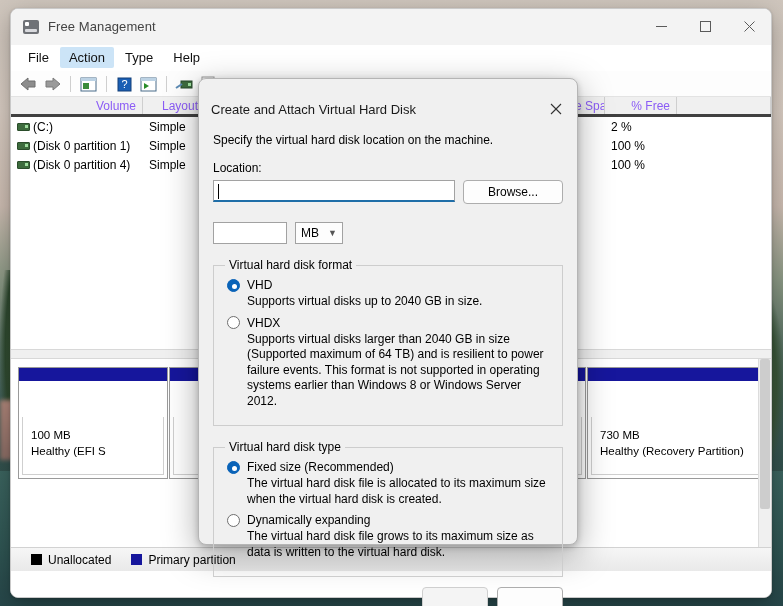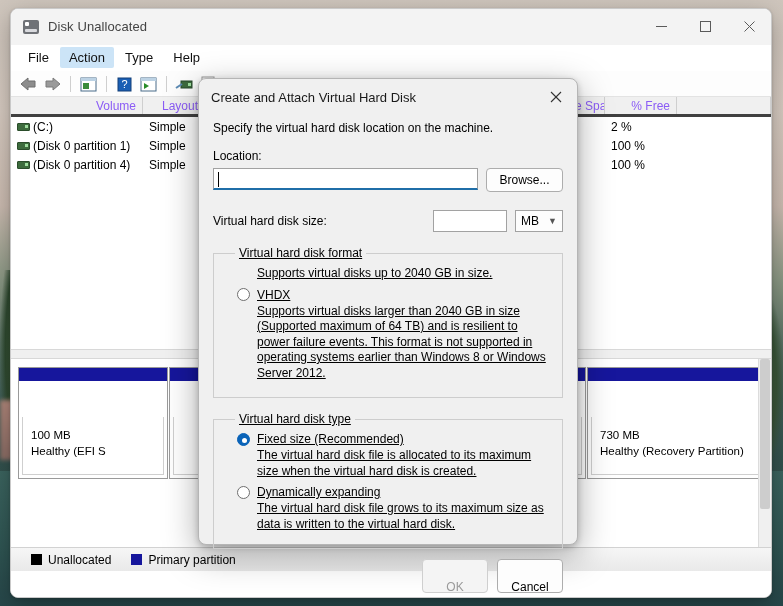--- a/index.html
+++ b/index.html
@@ -152,54 +152,53 @@
 
   
   .dialog {
     position:absolute; left:198px; top:78px; width:380px; height:467px;
     background:#f0f0f0; border:1px solid #b5b5b5; border-radius:8px;
     box-shadow:0 10px 34px rgba(0,0,0,.34), 0 2px 6px rgba(0,0,0,.20);
     display:flex; flex-direction:column;
   }
   .dlg-title {
     height:28px; display:flex; align-items:center; padding:0 6px 0 12px; flex:none;
-    margin-top:4px;
+    margin-top:16px;
   }
   .dlg-title-text{ font-size:13px; color:#1a1a1a; }
   .dlg-close { margin-left:auto; width:30px; height:24px; display:flex; align-items:center; justify-content:center; color:#333; border-radius:4px;}
   .dlg-body { padding:4px 14px 0 14px; flex:1; }
   .dlg-desc { font-size:12px; color:#000; margin:6px 0 14px 0; }
   .fld-label { font-size:12px; color:#000; margin-bottom:5px; }
   .loc-row { display:flex; align-items:flex-start; gap:8px; }
   .loc-input {
     flex:1; height:22px; background:#fff; border:1px solid #a2a2a2;
     border-bottom:2px solid #1f6ea8; position:relative;
   }
   .caret {
     position:absolute; left:4px; top:3px; width:1px; height:15px; background:#000;
   }
   .btn {
     font-size:12px; color:#000; background:#fdfdfd; border:1px solid #adadad;
     border-radius:4px; height:24px; padding:16px 12px; line-height:22px; text-align:center;
   }
-  .btn.browse { width:77px; padding:0; }
+  .btn.browse { width:100px; padding:0; }
   .size-row { display:flex; align-items:center; margin-top:18px; }
   .size-label { font-size:12px; color:#000; flex:1; }
   .size-input { width:74px; height:22px; background:#fff; border:1px solid #a2a2a2; }
   .unit-select {
     width:48px; height:22px; margin-left:8px; background:#fdfdfd; border:1px solid #a2a2a2;
     display:flex; align-items:center; justify-content:space-between; padding:0 5px;
     font-size:12px; color:#000;
   }
   .chev { font-size:9px; color:#555; }
 
   fieldset.group {
-    margin:14px 0 0 0; padding:4px 10px 10px 21px; border:1px solid #cdcdcd;
+    margin:14px 0 0 0; padding:4px 10px 10px 11px; border:1px solid #cdcdcd;
     background:transparent;
-    text-decoration:underline;
   }
   fieldset.group legend { font-size:12px; color:#000; padding:0 4px; }
   .radio-line { display:flex; align-items:center; gap:7px; margin:2px 0 2px 2px; }
   .radio {
     width:13px; height:13px; border-radius:50%; border:1px solid #6f6f6f; background:#fff;
     position:relative; flex:none;
   }
   .radio.checked { border-color:#0a63b8; background:#0a63b8; }
   .radio.checked:after {
     content:""; position:absolute; left:4px; top:4px; width:5px; height:5px;
@@ -220,21 +219,21 @@
 
 <div class="wp-tree"></div>
 <div class="wp-sand"></div>
 <div class="wp-tree2"></div>
 <div class="wp-water"></div>
 
 <div class="window">
 
   <div class="titlebar">
     <div class="app-icon"></div>
-    <div class="title-text">Disk Unallocated</div>
+    <div class="title-text">Free Management</div>
     <div class="win-controls">
       <div class="win-btn">
         <svg width="11" height="11" viewBox="0 0 11 11">
             <line x1="0" y1="5.5" x2="11" y2="5.5" stroke="#5a5a5a" stroke-width="1"></line>
           </svg>
       </div>
       <div class="win-btn">
         <svg width="11" height="11" viewBox="0 0 11 11">
             <rect x="0.5" y="0.5" width="10" height="10" fill="none" stroke="#5a5a5a" stroke-width="1"></rect>
           </svg>
@@ -428,30 +427,33 @@
 
     <div class="fld-label">Location:</div>
     <div class="loc-row">
       <div class="loc-input">
         <div class="caret"></div>
       </div>
       <div class="btn browse">Browse...</div>
     </div>
 
     <div class="size-row">
-      <div class="size-label">Virtual hard disk size:</div>
       <div class="size-input"></div>
       <div class="unit-select">
         <span>MB</span>
         <span class="chev">▼</span>
       </div>
     </div>
 
     <fieldset class="group">
       <legend>Virtual hard disk format</legend>
+      <div class="radio-line">
+        <span class="radio checked"></span>
+        <span class="radio-label">VHD</span>
+      </div>
       <div class="help-text">Supports virtual disks up to 2040 GB in size.</div>
       <div class="radio-line">
         <span class="radio"></span>
         <span class="radio-label">VHDX</span>
       </div>
       <div class="help-text">Supports virtual disks larger than 2040 GB in size (Supported maximum of 64 TB) and is resilient to power failure events. This format is not supported in operating systems earlier than Windows 8 or Windows Server 2012.</div>
     </fieldset>
 
     <fieldset class="group">
       <legend>Virtual hard disk type</legend>

